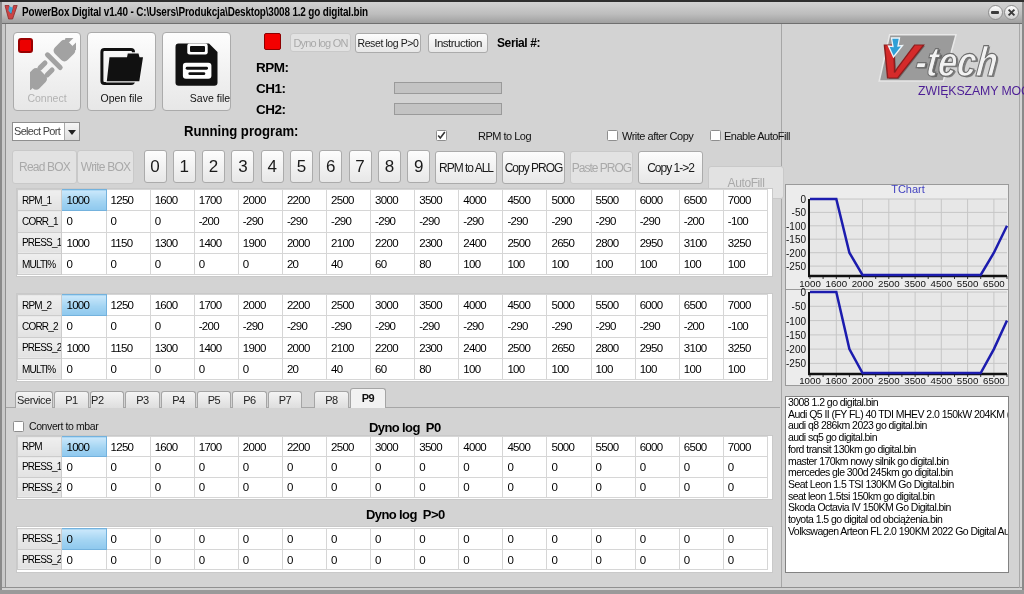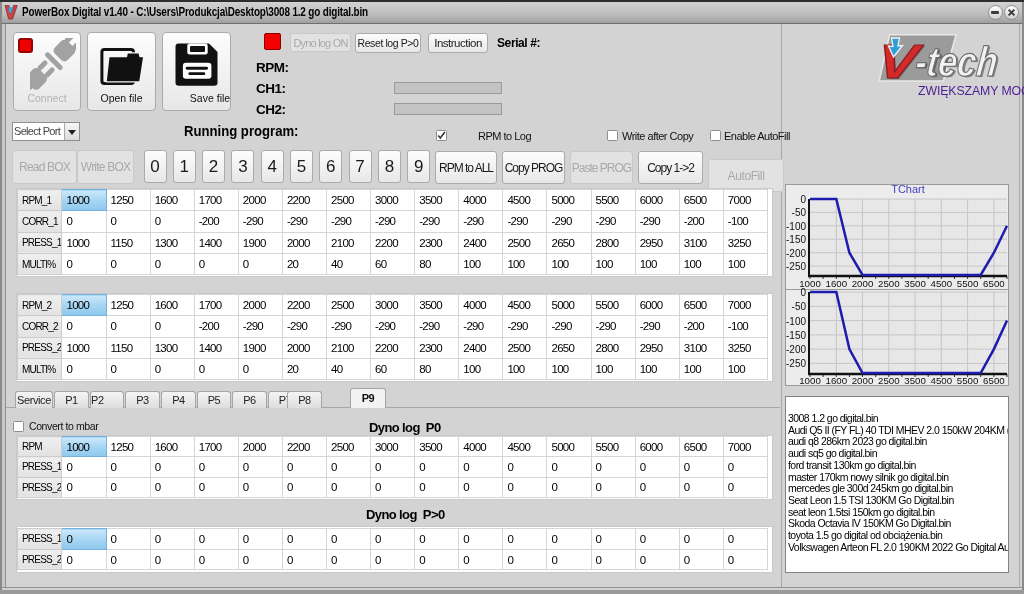--- a/index.html
+++ b/index.html
@@ -150,21 +150,21 @@
 <div class="btn num" style="left:260.7px;top:150px;width:23px;height:33px;font-size:17px;">4</div>
 <div class="btn num" style="left:290.0px;top:150px;width:23px;height:33px;font-size:17px;">5</div>
 <div class="btn num" style="left:319.3px;top:150px;width:23px;height:33px;font-size:17px;">6</div>
 <div class="btn num" style="left:348.6px;top:150px;width:23px;height:33px;font-size:17px;">7</div>
 <div class="btn num" style="left:377.9px;top:150px;width:23px;height:33px;font-size:17px;">8</div>
 <div class="btn num" style="left:407.2px;top:150px;width:23px;height:33px;font-size:17px;">9</div>
 <div class="btn" style="left:435px;top:151px;width:62px;height:33px;font-size:12px;letter-spacing:-1px;">RPM to ALL</div>
 <div class="btn" style="left:502px;top:151px;width:63px;height:33px;font-size:12px;letter-spacing:-1px;">Copy PROG</div>
 <div class="btn dis" style="left:570px;top:151px;width:63px;height:33px;font-size:12px;letter-spacing:-1px;">Paste PROG</div>
 <div class="btn" style="left:638px;top:151px;width:65px;height:33px;font-size:12px;letter-spacing:-1px;">Copy 1-&gt;2</div>
-<div class="btn dis" style="left:708px;top:159px;width:76px;height:33px;font-size:12px;letter-spacing:-0.4px;">AutoFill</div>
+<div class="btn dis" style="left:708px;top:166px;width:76px;height:33px;font-size:12px;letter-spacing:-0.4px;">AutoFill</div>
 
 <div class="abs" style="left:16px;top:188px;width:757px;height:89px;background:#fff;border:1px solid #c9c9c9;"></div>
 <table class="cell-table abs" style="left:17px;top:189px;">
     <colgroup>
       <col style="width:44px">
       <col style="width:44.1px">
       <col style="width:44.1px">
       <col style="width:44.1px">
       <col style="width:44.1px">
       <col style="width:44.1px">
@@ -362,21 +362,21 @@
 
 <div class="abs" style="left:6px;top:407px;width:774px;height:1px;background:#a6a6a6;"></div>
 <div class="abs" style="left:15px;top:390.5px;width:38px;height:17px;background:linear-gradient(180deg,#f4f4f4,#dedede);border:1px solid #a5a5a5;border-bottom:none;border-radius:3px 3px 0 0;font-size:11px;letter-spacing:-0.4px;color:#222;text-align:center;line-height:16px;">Service</div>
 <div class="abs" style="left:54px;top:390.5px;width:35px;height:17px;background:linear-gradient(180deg,#f4f4f4,#dedede);border:1px solid #a5a5a5;border-bottom:none;border-radius:3px 3px 0 0;font-size:11px;letter-spacing:-0.4px;color:#222;text-align:center;line-height:16px;">P1</div>
 <div class="abs" style="left:90px;top:390.5px;width:34px;height:17px;background:linear-gradient(180deg,#f4f4f4,#dedede);border:1px solid #a5a5a5;border-bottom:none;border-radius:3px 3px 0 0;font-size:11px;letter-spacing:-0.4px;color:#222;text-align:left;line-height:16px;">P2</div>
 <div class="abs" style="left:125px;top:390.5px;width:35px;height:17px;background:linear-gradient(180deg,#f4f4f4,#dedede);border:1px solid #a5a5a5;border-bottom:none;border-radius:3px 3px 0 0;font-size:11px;letter-spacing:-0.4px;color:#222;text-align:center;line-height:16px;">P3</div>
 <div class="abs" style="left:161px;top:390.5px;width:35px;height:17px;background:linear-gradient(180deg,#f4f4f4,#dedede);border:1px solid #a5a5a5;border-bottom:none;border-radius:3px 3px 0 0;font-size:11px;letter-spacing:-0.4px;color:#222;text-align:center;line-height:16px;">P4</div>
 <div class="abs" style="left:197px;top:390.5px;width:34px;height:17px;background:linear-gradient(180deg,#f4f4f4,#dedede);border:1px solid #a5a5a5;border-bottom:none;border-radius:3px 3px 0 0;font-size:11px;letter-spacing:-0.4px;color:#222;text-align:center;line-height:16px;">P5</div>
 <div class="abs" style="left:232px;top:390.5px;width:35px;height:17px;background:linear-gradient(180deg,#f4f4f4,#dedede);border:1px solid #a5a5a5;border-bottom:none;border-radius:3px 3px 0 0;font-size:11px;letter-spacing:-0.4px;color:#222;text-align:center;line-height:16px;">P6</div>
 <div class="abs" style="left:268px;top:390.5px;width:34px;height:17px;background:linear-gradient(180deg,#f4f4f4,#dedede);border:1px solid #a5a5a5;border-bottom:none;border-radius:3px 3px 0 0;font-size:11px;letter-spacing:-0.4px;color:#222;text-align:center;line-height:16px;">P7</div>
-<div class="abs" style="left:287px;top:390.5px;width:35px;height:17px;background:linear-gradient(180deg,#f4f4f4,#dedede);border:1px solid #a5a5a5;border-bottom:none;border-radius:3px 3px 0 0;font-size:11px;letter-spacing:-0.4px;color:#222;text-align:center;line-height:16px;">P8</div>
+<div class="abs" style="left:314px;top:390.5px;width:35px;height:17px;background:linear-gradient(180deg,#f4f4f4,#dedede);border:1px solid #a5a5a5;border-bottom:none;border-radius:3px 3px 0 0;font-size:11px;letter-spacing:-0.4px;color:#222;text-align:center;line-height:16px;">P8</div>
 <div class="abs" style="left:350px;top:388px;width:36px;height:20px;background:#f2f2f2;border:1px solid #a5a5a5;border-bottom:none;border-radius:3px 3px 0 0;font-size:11px;letter-spacing:-0.4px;font-weight:bold;color:#111;text-align:center;line-height:18px;">P9</div>
 <div class="chk" style="left:13px;top:421px;"></div>
 <div class="chklbl" style="left:29px;top:420px;font-size:10.5px;letter-spacing:-0.4px;">Convert to mbar</div>
 <div class="abs bold" style="left:369px;top:420px;font-size:13px;letter-spacing:-0.6px;">Dyno log&nbsp; P0</div>
 <div class="abs" style="left:16px;top:435px;width:757px;height:65px;background:#fff;border:1px solid #c9c9c9;"></div>
 <table class="cell-table abs" style="left:17px;top:436px;">
     <colgroup>
       <col style="width:44px">
       <col style="width:44.1px">
       <col style="width:44.1px">
@@ -611,21 +611,21 @@
     <polyline points="24.0,108.0 37.1,108.0 50.3,108.0 63.4,165.1 76.5,189.0 89.7,189.0 102.8,189.0 115.9,189.0 129.1,189.0 142.2,189.0 155.3,189.0 168.5,189.0 181.6,189.0 194.7,189.0 207.9,165.1 221.0,136.6" fill="none" stroke="#1c1cae" stroke-width="2.5"></polyline>
     <text x="24.0" y="200" font-size="9.7" text-anchor="middle" fill="#111" font-family="Liberation Sans">1000</text>
     <text x="50.3" y="200" font-size="9.7" text-anchor="middle" fill="#111" font-family="Liberation Sans">1600</text>
     <text x="76.5" y="200" font-size="9.7" text-anchor="middle" fill="#111" font-family="Liberation Sans">2000</text>
     <text x="102.8" y="200" font-size="9.7" text-anchor="middle" fill="#111" font-family="Liberation Sans">2500</text>
     <text x="129.1" y="200" font-size="9.7" text-anchor="middle" fill="#111" font-family="Liberation Sans">3500</text>
     <text x="155.3" y="200" font-size="9.7" text-anchor="middle" fill="#111" font-family="Liberation Sans">4500</text>
     <text x="181.6" y="200" font-size="9.7" text-anchor="middle" fill="#111" font-family="Liberation Sans">5500</text>
     <text x="207.9" y="200" font-size="9.7" text-anchor="middle" fill="#111" font-family="Liberation Sans">6500</text>
   </svg>
-<div class="abs" style="left:785px;top:396px;width:224px;height:177px;background:#fff;border:1px solid #828282;overflow:hidden;padding-top:16px;">
+<div class="abs" style="left:785px;top:396px;width:224px;height:177px;background:#fff;border:1px solid #828282;overflow:hidden;padding-top:0;">
     <div style="font-size:10.5px;letter-spacing:-0.55px;line-height:11.7px;color:#000;white-space:nowrap;padding-left:2px;">3008 1.2 go digital.bin</div>
     <div style="font-size:10.5px;letter-spacing:-0.55px;line-height:11.7px;color:#000;white-space:nowrap;padding-left:2px;">Audi Q5 II (FY FL) 40 TDI MHEV 2.0 150kW 204KM (</div>
     <div style="font-size:10.5px;letter-spacing:-0.55px;line-height:11.7px;color:#000;white-space:nowrap;padding-left:2px;">audi q8 286km 2023 go digital.bin</div>
     <div style="font-size:10.5px;letter-spacing:-0.55px;line-height:11.7px;color:#000;white-space:nowrap;padding-left:2px;">audi sq5 go digital.bin</div>
     <div style="font-size:10.5px;letter-spacing:-0.55px;line-height:11.7px;color:#000;white-space:nowrap;padding-left:2px;">ford transit 130km go digital.bin</div>
     <div style="font-size:10.5px;letter-spacing:-0.55px;line-height:11.7px;color:#000;white-space:nowrap;padding-left:2px;">master 170km nowy silnik go digital.bin</div>
     <div style="font-size:10.5px;letter-spacing:-0.55px;line-height:11.7px;color:#000;white-space:nowrap;padding-left:2px;">mercedes gle 300d 245km go digital.bin</div>
     <div style="font-size:10.5px;letter-spacing:-0.55px;line-height:11.7px;color:#000;white-space:nowrap;padding-left:2px;">Seat Leon 1.5 TSI 130KM Go Digital.bin</div>
     <div style="font-size:10.5px;letter-spacing:-0.55px;line-height:11.7px;color:#000;white-space:nowrap;padding-left:2px;">seat leon 1.5tsi 150km go digital.bin</div>
     <div style="font-size:10.5px;letter-spacing:-0.55px;line-height:11.7px;color:#000;white-space:nowrap;padding-left:2px;">Skoda Octavia IV 150KM Go Digital.bin</div>

